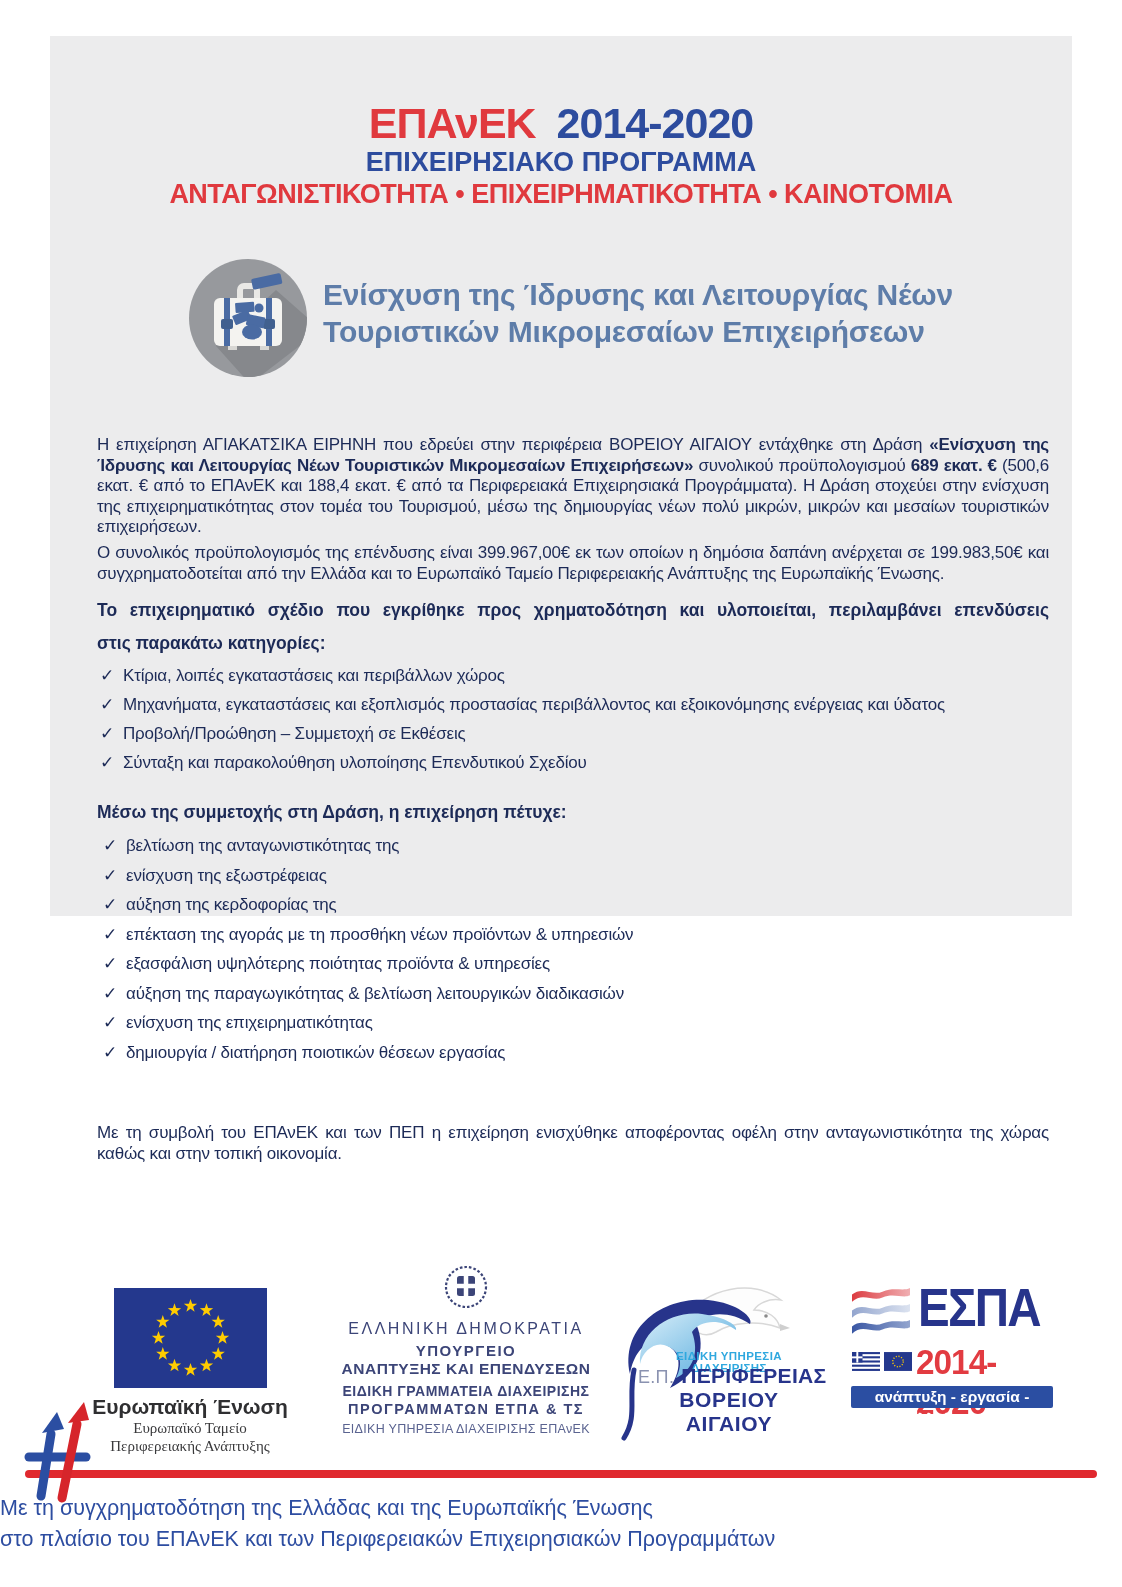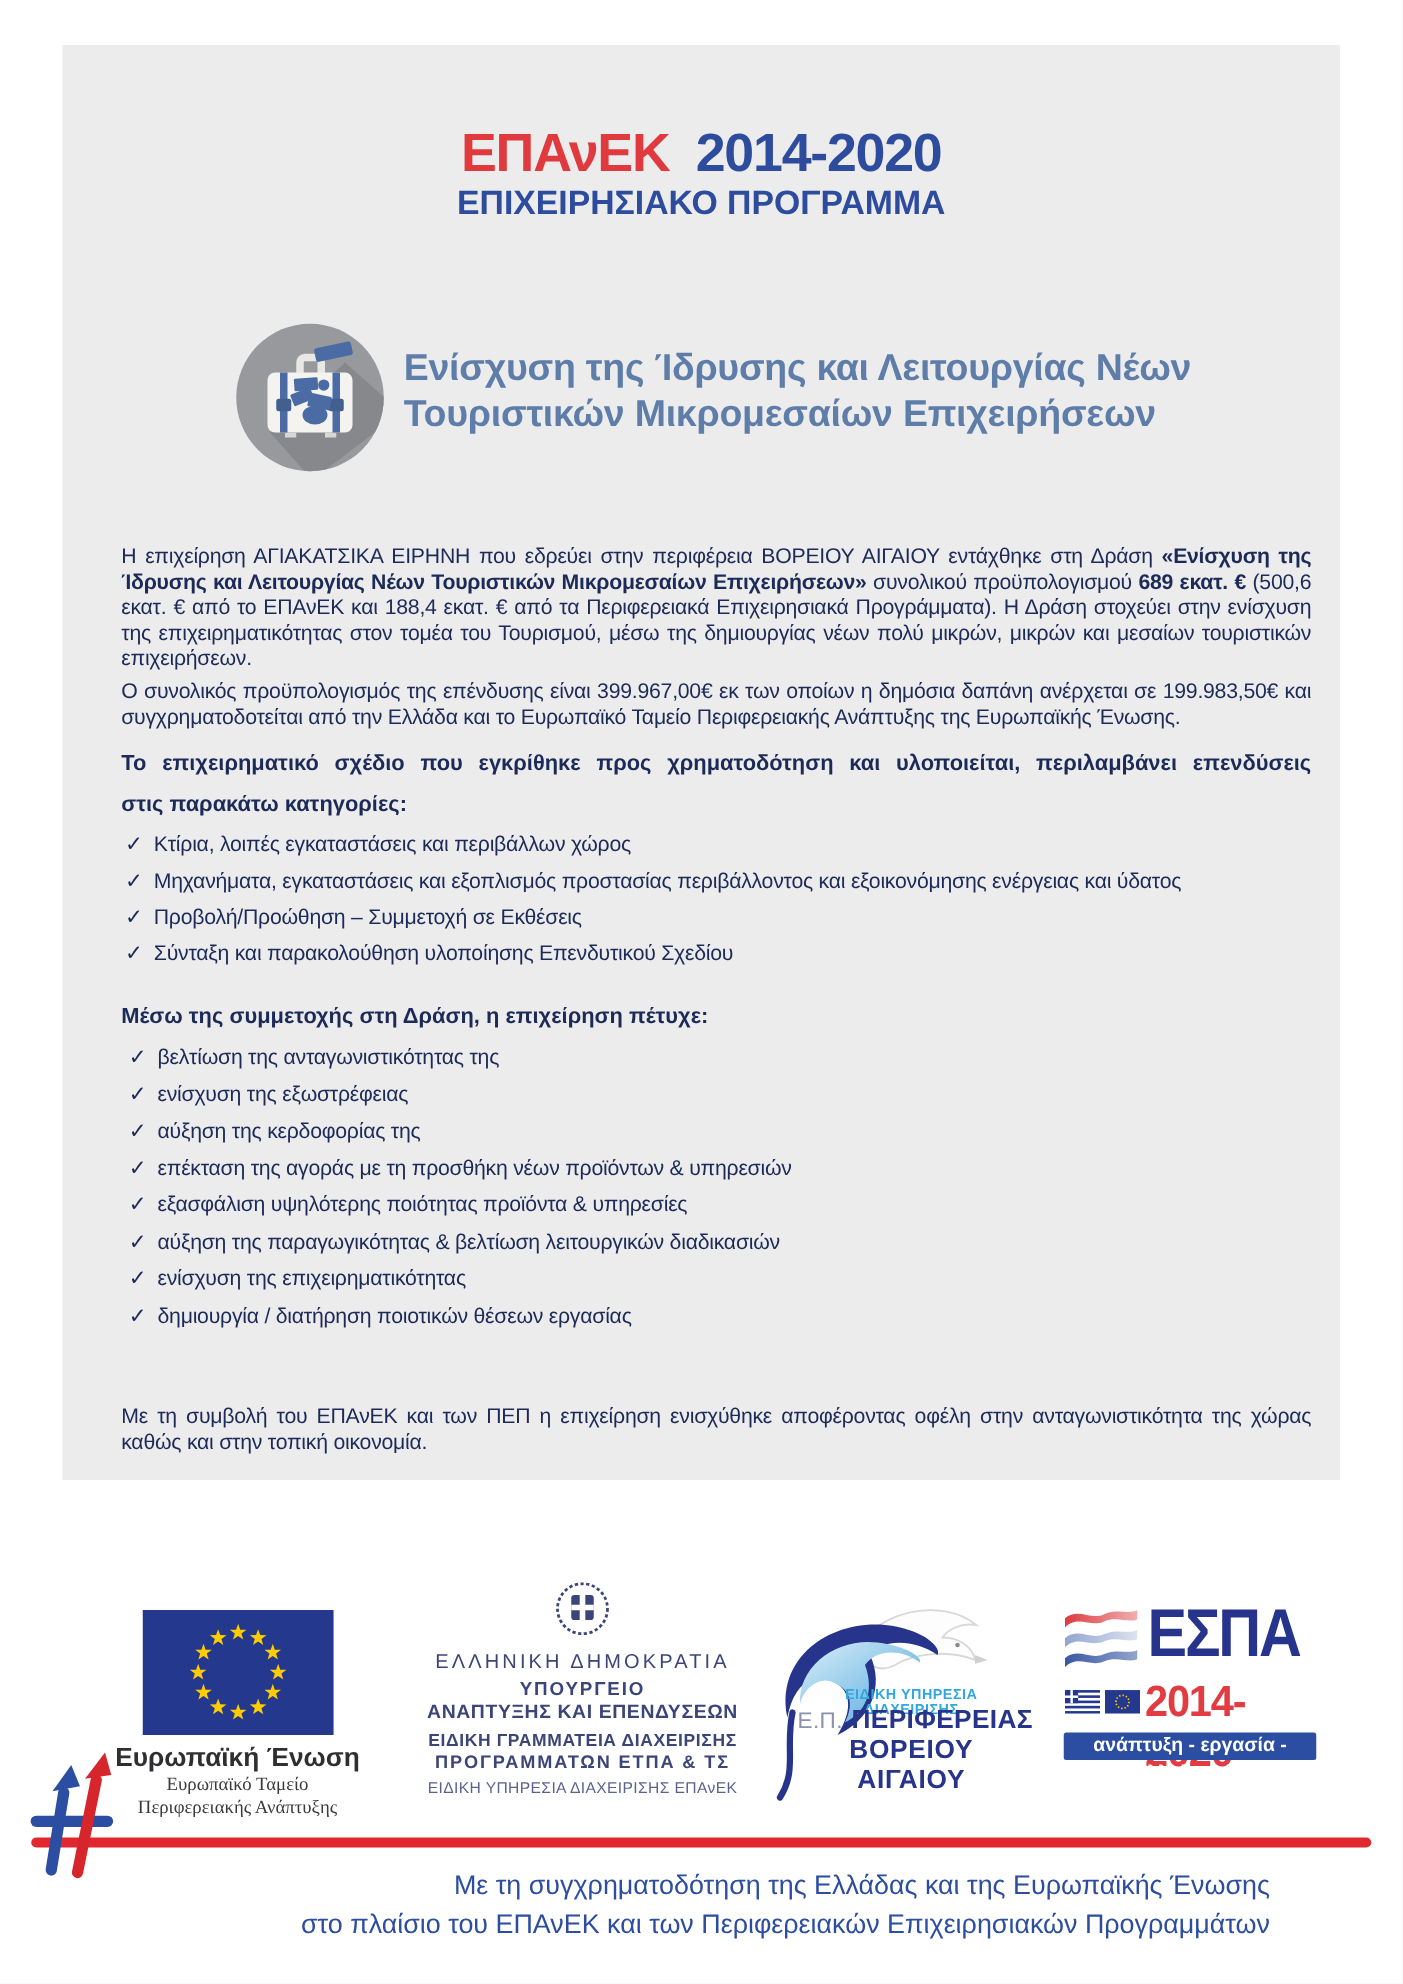--- a/index.html
+++ b/index.html
@@ -1,21 +1,21 @@
 <!DOCTYPE html>
 <html lang="el"><head>
 <meta charset="utf-8">
 <style>
   html,body{margin:0;padding:0;}
   body{
     width:1122px;height:1587px;position:relative;background:#ffffff;
     font-family:"Liberation Sans","DejaVu Sans",sans-serif;
     color:#1C2A57;overflow:hidden;
   }
-  .graybox{position:absolute;left:50px;top:36px;width:1022px;height:1148px;background:#ECECED;}
+  .graybox{position:absolute;left:50px;top:36px;width:1022px;height:880px;background:#ECECED;}
 
   
   .hdr{position:absolute;left:0;right:0;top:64px;text-align:center;line-height:1.08;}
   .hdr-l1{font-size:43px;font-weight:bold;letter-spacing:-1px;}
   .hdr-l1 .red{color:#E0393E;}
   .hdr-l1 .blue{color:#2D4C9E;font-weight:bold;margin-left:10px;}
   .hdr-l2{font-size:27px;font-weight:bold;color:#2D4C9E;margin-top:2px;letter-spacing:0px;}
   .hdr-l3{font-size:27px;font-weight:bold;color:#E0393E;margin-top:2px;letter-spacing:-0.5px;}
 
   
@@ -75,35 +75,36 @@
     letter-spacing:-1px;transform:scaleX(0.95);transform-origin:left top;}
   .flag-gr{position:absolute;left:6px;top:72px;}
   .flag-eu-sm{position:absolute;left:38px;top:72px;}
   .espa-banner{position:absolute;left:5px;top:106px;width:202px;height:22px;background:#2B4EA2;
     border-radius:2px;color:#ffffff;font-size:15.5px;font-weight:bold;text-align:center;line-height:22px;}
 
   .red-line{position:absolute;left:25px;top:1470px;width:1072px;height:8px;background:#E0282E;
     border-radius:4px;z-index:1;}
   .hash-svg{position:absolute;left:18px;top:1396px;z-index:2;}
 
-  .cofinance{position:absolute;left:0;width:1016px;text-align:right;color:#2D4DA1;}
+  .cofinance{position:absolute;left:0;width:1016px;text-align:left;color:#2D4DA1;}
   .cf1{top:1496px;font-size:21.5px;}
   .cf2{top:1527px;font-size:21.5px;}
 </style>
 </head>
 <body>
 
 <div class="graybox">
 
   <div class="hdr">
     <div class="hdr-l1">
       <span class="red">ΕΠΑνΕΚ</span>
       <span class="blue">2014-2020</span>
     </div>
     <div class="hdr-l2">ΕΠΙΧΕΙΡΗΣΙΑΚΟ ΠΡΟΓΡΑΜΜΑ</div>
+    <div class="hdr-l3">ΑΝΤΑΓΩΝΙΣΤΙΚΟΤΗΤΑ • ΕΠΙΧΕΙΡΗΜΑΤΙΚΟΤΗΤΑ • ΚΑΙΝΟΤΟΜΙΑ</div>
   </div>
 
   <div class="action-icon">
     <svg width="120" height="120" viewBox="0 0 120 120">
       <defs>
           <clipPath id="cclip">
             <circle cx="60" cy="60" r="59"></circle>
           </clipPath>
         </defs>
       <circle cx="60" cy="60" r="59" fill="#97999D"></circle>

